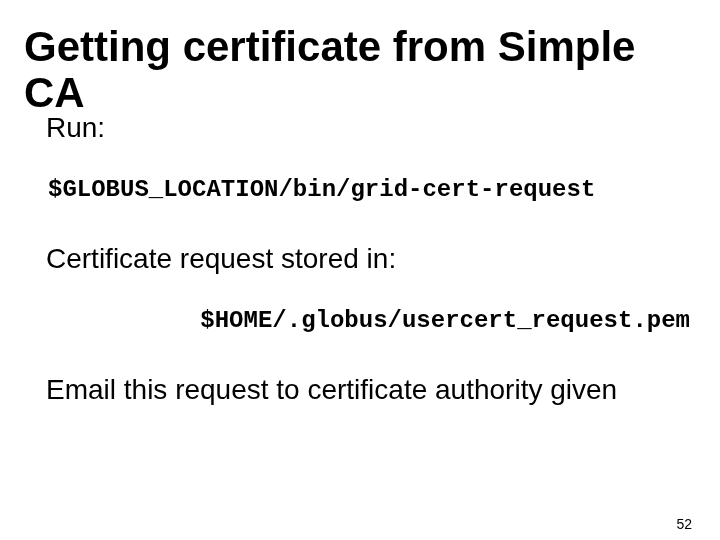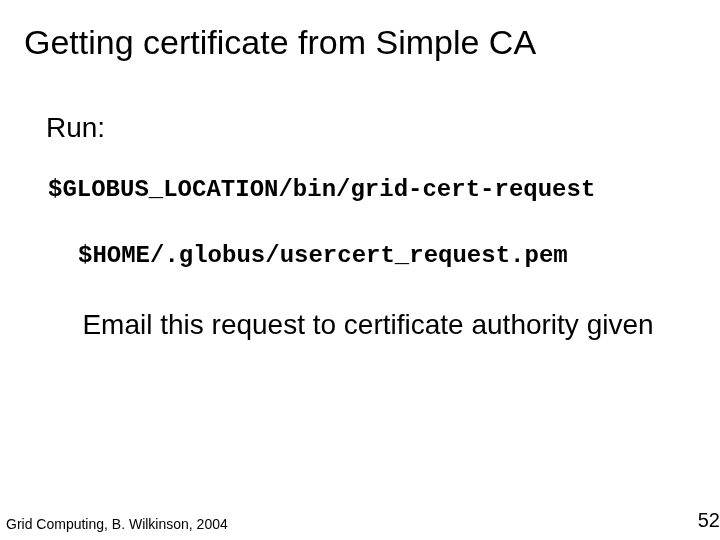--- a/index.html
+++ b/index.html
@@ -16,22 +16,22 @@
     position: relative;
     width: 720px;
     height: 540px;
     box-sizing: border-box;
   }
   .title {
     position: absolute;
     top: 24px;
     left: 24px;
     right: 24px;
-    font-size: 34px;
-    font-weight: 400;
+    font-size: 42px;
+    font-weight: 700;
     line-height: 1.1;
   }
   .body {
     position: absolute;
     top: 110px;
     left: 30px;
     right: 30px;
     font-size: 28px;
     line-height: 1.25;
   }
@@ -41,52 +41,52 @@
   .code {
     font-family: "Courier New", Courier, monospace;
     font-weight: bold;
     font-size: 24px;
     margin: 0 0 36px 0;
     text-indent: 18px;
     white-space: pre;
   }
   .code2 {
     text-indent: 48px;
+    text-align: right;
   }
   .last {
     margin-bottom: 0;
-    text-align: center;
   }
   .indent {
     display: block;
     padding-left: 36px;
   }
   .footer {
     position: absolute;
     left: 6px;
     bottom: 8px;
     font-size: 14px;
   }
   .pagenum {
     position: absolute;
-    right: 0;
+    right: 28px;
     bottom: 8px;
-    font-size: 20px;
+    font-size: 14px;
   }
 </style>
 </head>
 <body>
 
 <div class="slide">
   <div class="title">Getting certificate from Simple CA</div>
 
   <div class="body">
     <div class="p">Run:</div>
     <div class="code">$GLOBUS_LOCATION/bin/grid-cert-request</div>
+    <div class="p">Certificate request stored in:</div>
     <div class="code code2">$HOME/.globus/usercert_request.pem</div>
     <div class="p last">
       <span>Email this request to certificate authority given</span>
     </div>
   </div>
 
-  <div class="footer">Grid Computing, B. Wilkinson, 2004</div>
   <div class="pagenum">52</div>
 </div>
 
 </body></html>

